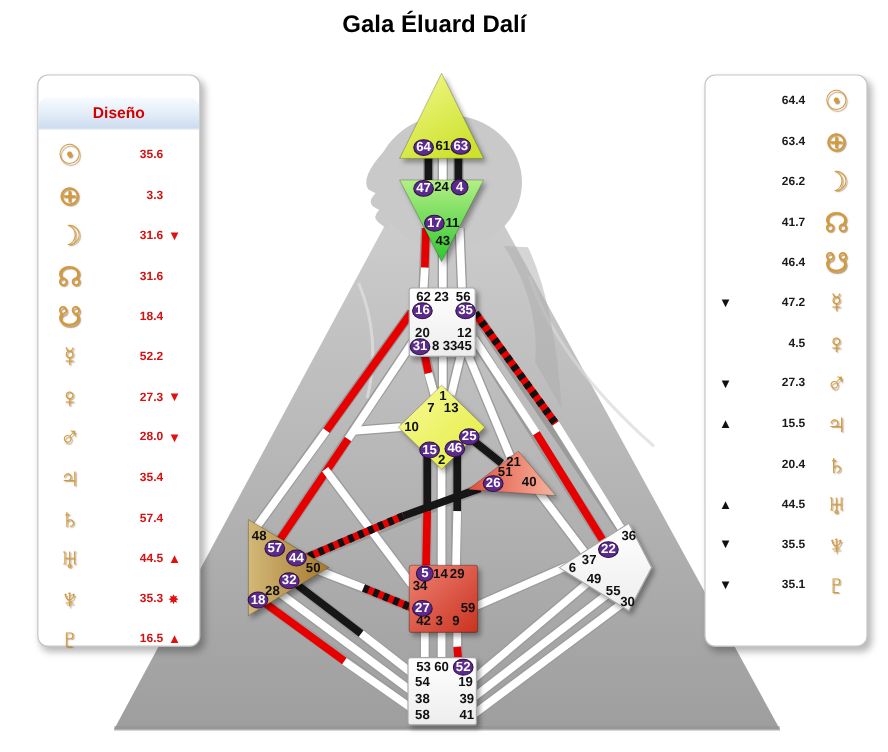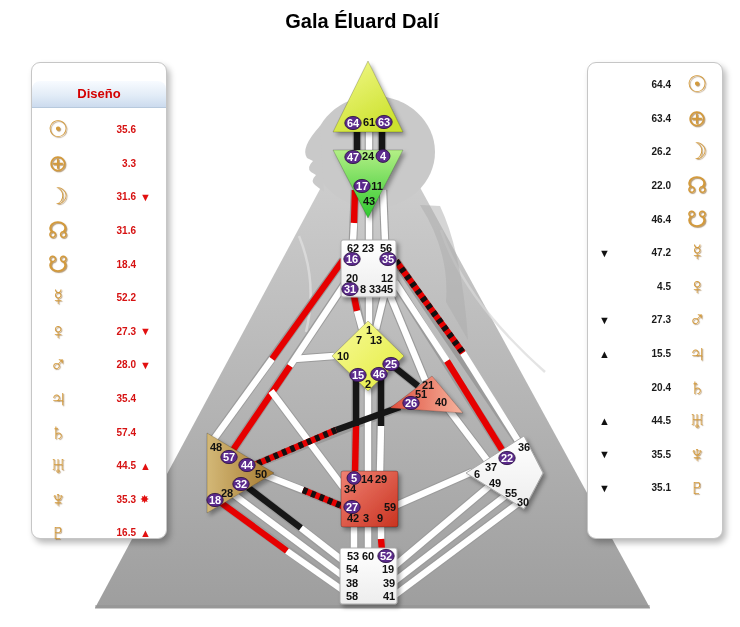--- a/index.html
+++ b/index.html
@@ -388,21 +388,21 @@
         <span class="val">63.4</span>
         <span class="glyph">⊕</span>
       </div>
       <div class="prow">
         <span class="arr-pre"></span>
         <span class="val">26.2</span>
         <span class="glyph">☽</span>
       </div>
       <div class="prow">
         <span class="arr-pre"></span>
-        <span class="val">22.0</span>
+        <span class="val">41.7</span>
         <span class="glyph">☊</span>
       </div>
       <div class="prow">
         <span class="arr-pre"></span>
         <span class="val">46.4</span>
         <span class="glyph">☋</span>
       </div>
       <div class="prow">
         <span class="arr-pre">▼</span>
         <span class="val">47.2</span>

